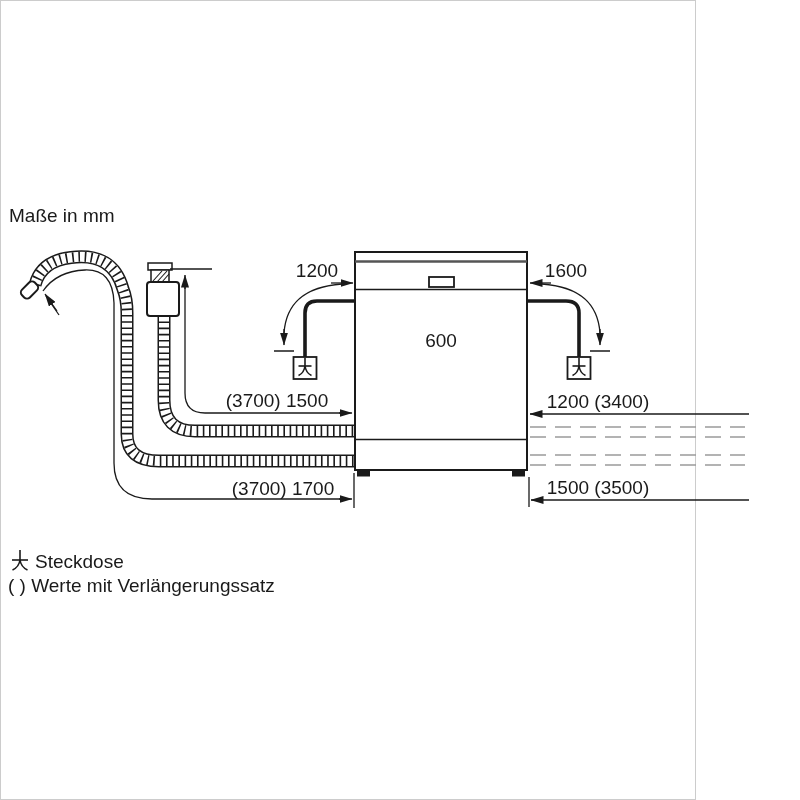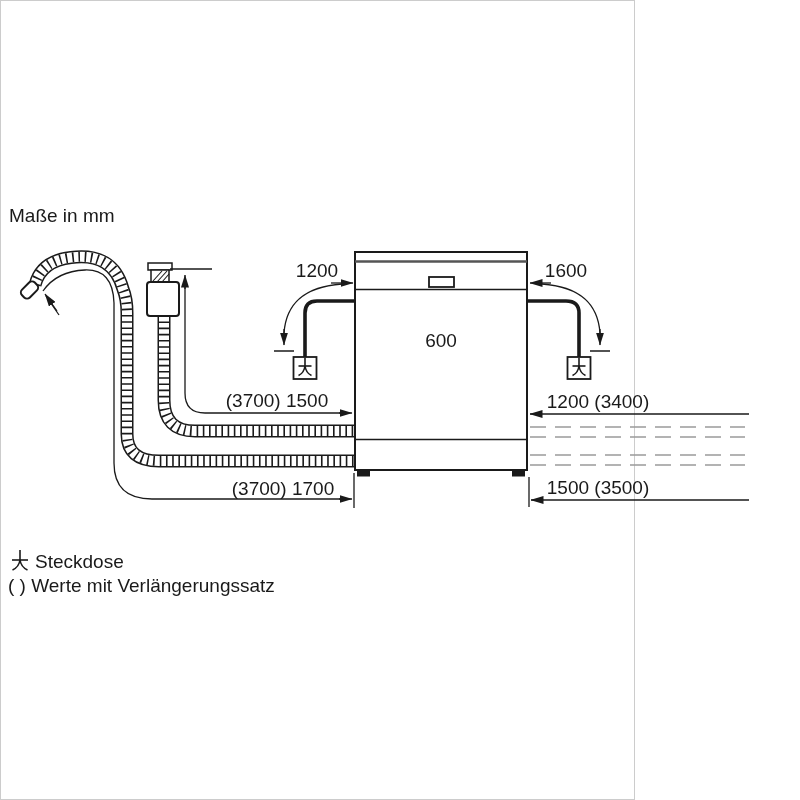--- a/index.html
+++ b/index.html
@@ -1,18 +1,18 @@
 <!DOCTYPE html>
 <html><head>
 <meta charset="utf-8">
 <style>
   html,body{margin:0;padding:0;background:#fff;}
   .canvas{
     position:relative;
-    width:635px;height:800px;
+    width:696px;height:800px;
     background:#ffffff;
     box-sizing:border-box;
     border:1px solid #cccccc;
     font-family:"Liberation Sans", sans-serif;
   }
   svg text{
     fill:#1a1a1a;
     font-family:"Liberation Sans", sans-serif;
     font-size:19px;
   }

